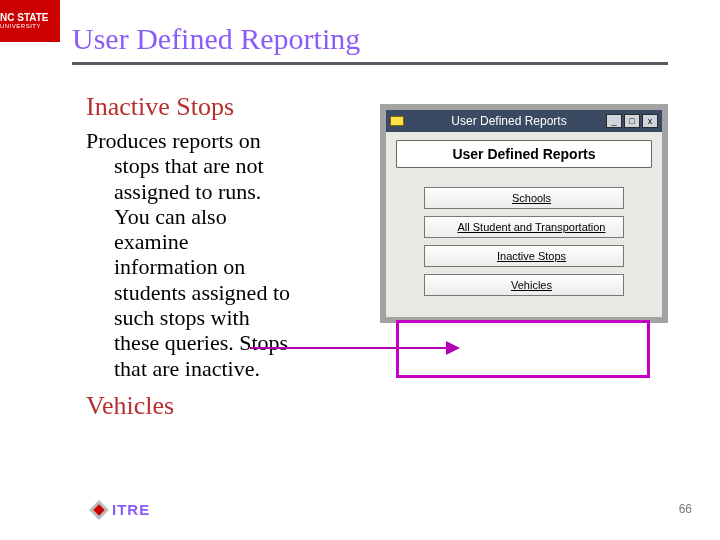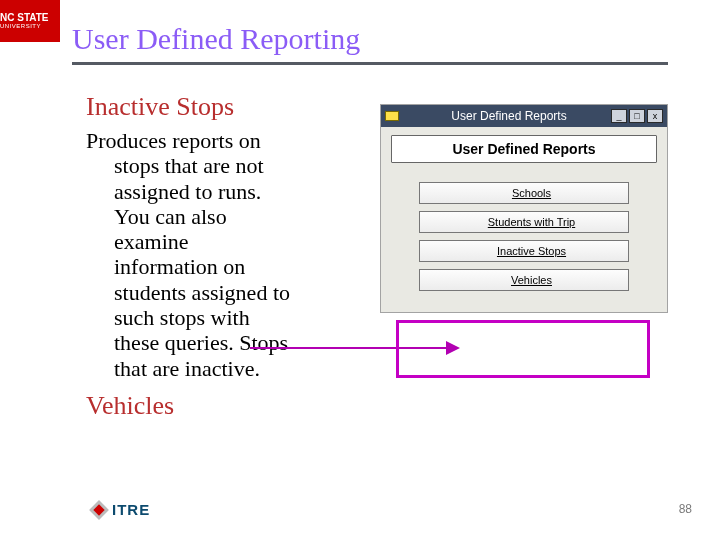--- a/index.html
+++ b/index.html
@@ -8,34 +8,34 @@
   .nc-logo { position: absolute; left: 0; top: 0; width: 60px; height: 42px; background: #c00; color: #fff; font-size: 10px; font-weight: bold; display: flex; flex-direction: column; justify-content: center; line-height: 1.1; }
   .nc-logo .uni { font-size: 6px; font-weight: normal; letter-spacing: 0.5px; }
   .title { position: absolute; left: 72px; top: 22px; font-size: 30px; font-family: "Times New Roman", serif; color: #8b5cf6; }
   .title-rule { position: absolute; left: 72px; top: 62px; width: 596px; height: 3px; background: #555a63; }
   .left-col { position: absolute; left: 86px; top: 92px; width: 270px; }
   .sect-h { font-family: "Times New Roman", serif; font-size: 26px; color: #b82e2e; margin-bottom: 6px; }
   .sect-h2 { margin-top: 10px; }
   .body-p { font-family: "Times New Roman", serif; font-size: 22px; line-height: 1.15; color: #000; padding-left: 28px; text-indent: -28px; max-width: 210px; }
   .arrow-line { position: absolute; left: 250px; top: 347px; width: 200px; height: 2px; background: #b200b2; }
   .arrow-head { position: absolute; left: 446px; top: 341px; width: 0; height: 0; border-top: 7px solid transparent; border-bottom: 7px solid transparent; border-left: 14px solid #b200b2; }
-  .win { position: absolute; left: 380px; top: 104px; width: 288px; border: 1px solid #a3a3a3; background: #e9e9e3; font-family: Tahoma, Arial, sans-serif; }
+  .win { position: absolute; left: 380px; top: 104px; width: 288px; border: 6px solid #a3a3a3; background: #e9e9e3; font-family: Tahoma, Arial, sans-serif; }
   .win-titlebar { height: 22px; background: #3a4a63; display: flex; align-items: center; padding: 0 4px; color: #fff; font-size: 12px; }
   .win-icon { width: 14px; height: 10px; background: #ffe14a; border: 1px solid #7a6a00; margin-right: 8px; }
   .win-title { flex: 1; text-align: center; font-size: 12px; }
   .win-btns { display: flex; gap: 2px; }
   .win-btn { width: 16px; height: 14px; background: #cfd4dd; border: 1px solid #2a2a2a; font-size: 9px; line-height: 12px; text-align: center; color: #000; }
   .win-header { margin: 8px 10px 8px; height: 28px; background: #fff; border: 1px solid #666; border-radius: 1px; font-weight: bold; font-size: 14px; display: flex; align-items: center; justify-content: center; }
   .win-list { padding: 4px 14px 14px; }
   .report-item { height: 22px; border: 1px solid #777; background: linear-gradient(#fdfdfd,#ececec); margin: 7px 24px; font-size: 11px; display: flex; align-items: center; justify-content: center; text-decoration: underline; color: #000; cursor: pointer; padding-left: 15px; }
   .highlight-box { position: absolute; border: 3px solid #c400c4; pointer-events: none; }
   .itre-logo { position: absolute; left: 92px; bottom: 22px; display: flex; align-items: center; gap: 6px; }
   .itre-diamond { width: 14px; height: 14px; transform: rotate(45deg); background: #bbb; position: relative; }
   .itre-diamond::after { content: ''; position: absolute; inset: 3px; background: #c00; }
-  .itre-text { font-weight: bold; font-size: 15px; letter-spacing: 1px; color: #0c4a6e; text-align: center; }
+  .itre-text { font-weight: bold; font-size: 15px; letter-spacing: 1px; color: #8b5cf6; text-align: center; }
   .pagenum { position: absolute; right: 28px; bottom: 24px; font-size: 12px; color: #7a7a7a; }
 </style>
 </head>
 <body>
 
 <div class="slide">
   <div class="nc-logo">
     <span>NC STATE</span>
     <span class="uni">UNIVERSITY</span>
   </div>
@@ -58,26 +58,26 @@
       <div class="win-title">User Defined Reports</div>
       <div class="win-btns">
         <div class="win-btn">_</div>
         <div class="win-btn">□</div>
         <div class="win-btn">x</div>
       </div>
     </div>
     <div class="win-header">User Defined Reports</div>
     <div class="win-list">
       <div class="report-item">Schools</div>
-      <div class="report-item">Students with Trip</div>
+      <div class="report-item">All Student and Transportation</div>
       <div class="report-item">Inactive Stops</div>
       <div class="report-item">Vehicles</div>
     </div>
   </div>
 
   <div class="highlight-box" style="left:396px; top:320px; width:254px; height:58px;"></div>
 
   <div class="itre-logo">
     <div class="itre-diamond"></div>
     <div class="itre-text">ITRE</div>
   </div>
-  <div class="pagenum">88</div>
+  <div class="pagenum">66</div>
 </div>
 
 </body></html>

